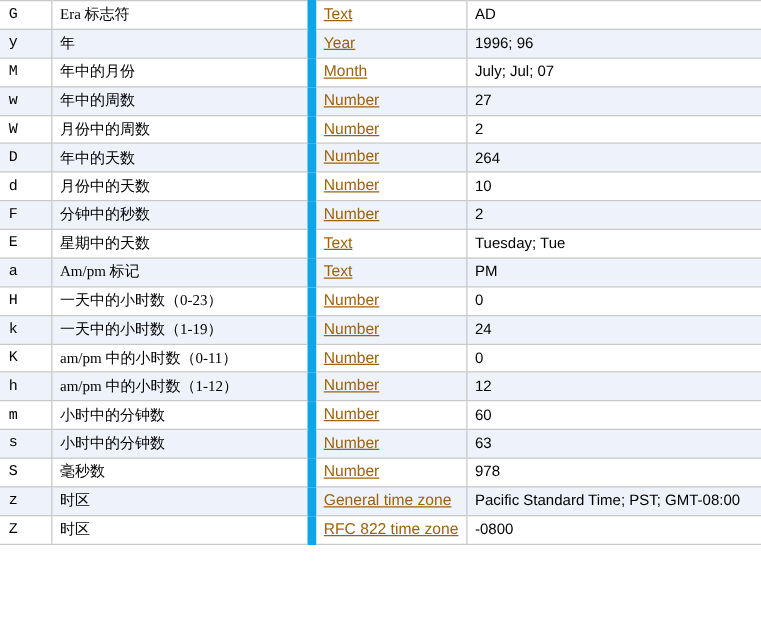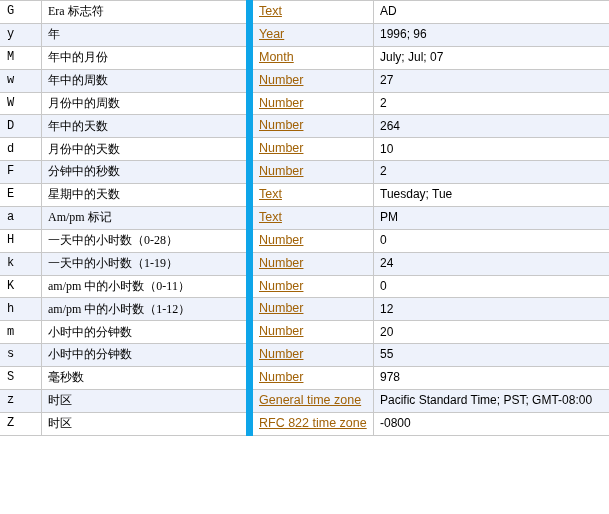--- a/index.html
+++ b/index.html
@@ -124,21 +124,21 @@
         <td class="col-example">Tuesday; Tue</td>
       </tr>
       <tr class="row-alt">
         <td class="col-letter">a</td>
         <td class="col-desc">Am/pm 标记</td>
         <td class="col-type"><a class="type-link">Text</a></td>
         <td class="col-example">PM</td>
       </tr>
       <tr class="row-plain">
         <td class="col-letter">H</td>
-        <td class="col-desc">一天中的小时数（0-28）</td>
+        <td class="col-desc">一天中的小时数（0-23）</td>
         <td class="col-type"><a class="type-link">Number</a></td>
         <td class="col-example">0</td>
       </tr>
       <tr class="row-alt">
         <td class="col-letter">k</td>
         <td class="col-desc">一天中的小时数（1-19）</td>
         <td class="col-type"><a class="type-link">Number</a></td>
         <td class="col-example">24</td>
       </tr>
       <tr class="row-plain">
@@ -150,27 +150,27 @@
       <tr class="row-alt">
         <td class="col-letter">h</td>
         <td class="col-desc">am/pm 中的小时数（1-12）</td>
         <td class="col-type"><a class="type-link">Number</a></td>
         <td class="col-example">12</td>
       </tr>
       <tr class="row-plain">
         <td class="col-letter">m</td>
         <td class="col-desc">小时中的分钟数</td>
         <td class="col-type"><a class="type-link">Number</a></td>
-        <td class="col-example">20</td>
+        <td class="col-example">60</td>
       </tr>
       <tr class="row-alt">
         <td class="col-letter">s</td>
         <td class="col-desc">小时中的分钟数</td>
         <td class="col-type"><a class="type-link">Number</a></td>
-        <td class="col-example">55</td>
+        <td class="col-example">63</td>
       </tr>
       <tr class="row-plain">
         <td class="col-letter">S</td>
         <td class="col-desc">毫秒数</td>
         <td class="col-type"><a class="type-link">Number</a></td>
         <td class="col-example">978</td>
       </tr>
       <tr class="row-alt">
         <td class="col-letter">z</td>
         <td class="col-desc">时区</td>

